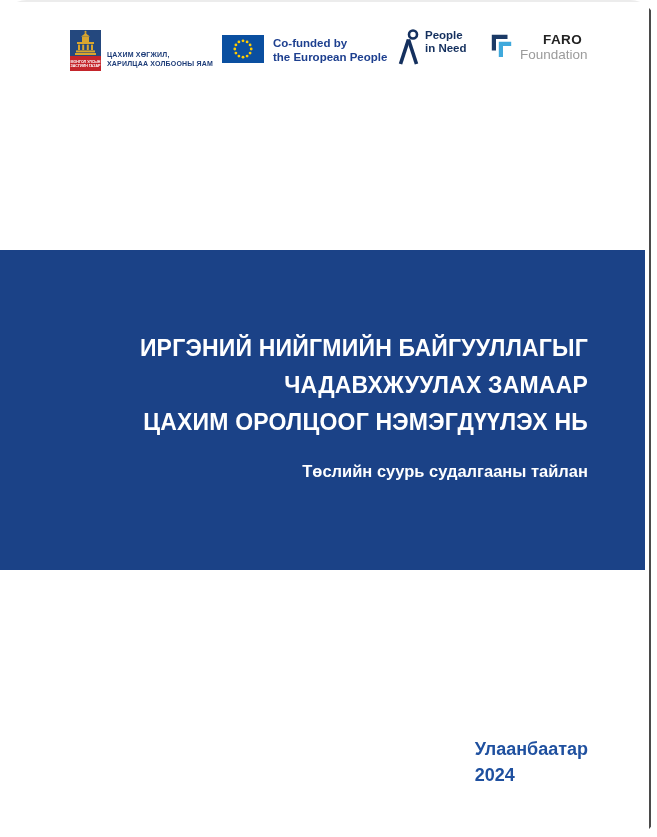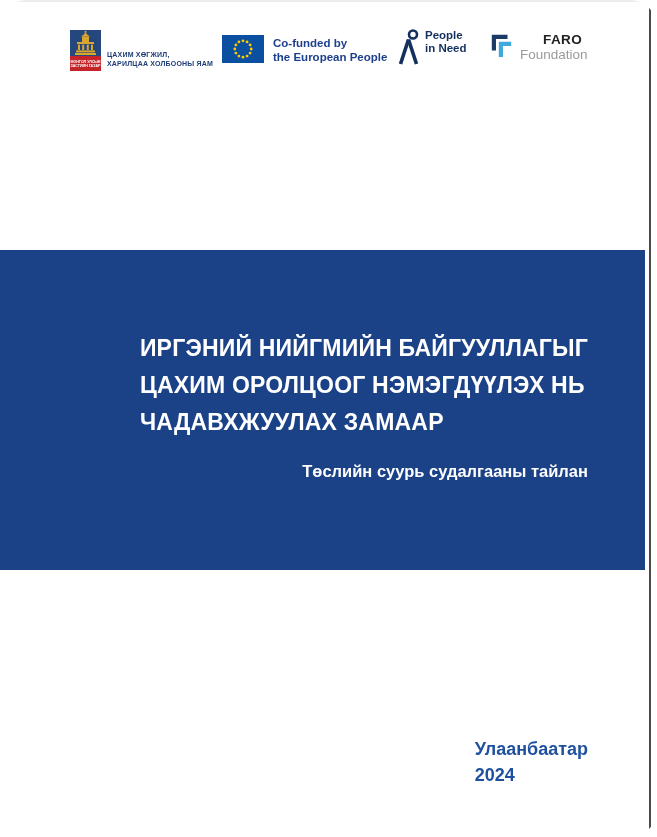--- a/index.html
+++ b/index.html
@@ -27,21 +27,21 @@
     color:#14305e;line-height:12.5px;white-space:nowrap;}
 
   .logo-faro{position:absolute;left:491px;top:32px;display:flex;align-items:flex-start;}
   .faro-icon{width:21px;height:23px;display:block;margin-top:2px;}
   .faro-label{margin-left:8px;font-size:13.5px;line-height:15px;white-space:nowrap;}
   .faro-name{font-weight:bold;color:#232323;letter-spacing:0.4px;margin-left:23px;}
   .faro-sub{color:#9b9b9b;}
 
   
   .blue-band{position:absolute;left:0;top:250px;width:645px;height:320px;background:#1b4287;}
-  .band-title{position:absolute;top:80px;right:57px;color:#ffffff;
+  .band-title{position:absolute;top:80px;right:57px;text-align:right;color:#ffffff;
     font-weight:bold;font-size:23px;line-height:37px;letter-spacing:0.2px;white-space:nowrap;}
   .band-subtitle{position:absolute;top:212px;right:57px;text-align:center;color:#ffffff;
     font-weight:bold;font-size:16.5px;white-space:nowrap;}
 
   
   .footer{position:absolute;right:69px;top:736px;color:#1f509f;
     font-weight:bold;font-size:18px;line-height:26px;}
 </style>
 </head>
 <body>
@@ -118,22 +118,22 @@
     </svg>
     <div class="faro-label">
       <div class="faro-name">FARO</div>
       <div class="faro-sub">Foundation</div>
     </div>
   </div>
 
   <div class="blue-band">
     <div class="band-title">
       <div>ИРГЭНИЙ НИЙГМИЙН БАЙГУУЛЛАГЫГ</div>
+      <div>ЧАДАВХЖУУЛАХ ЗАМААР</div>
       <div>ЦАХИМ ОРОЛЦООГ НЭМЭГДҮҮЛЭХ НЬ</div>
-      <div>ЧАДАВХЖУУЛАХ ЗАМААР</div>
     </div>
     <div class="band-subtitle">Төслийн суурь судалгааны тайлан</div>
   </div>
 
   <div class="footer">
     <div>Улаанбаатар</div>
     <div>2024</div>
   </div>
 
   <div class="right-edge-line"></div>

